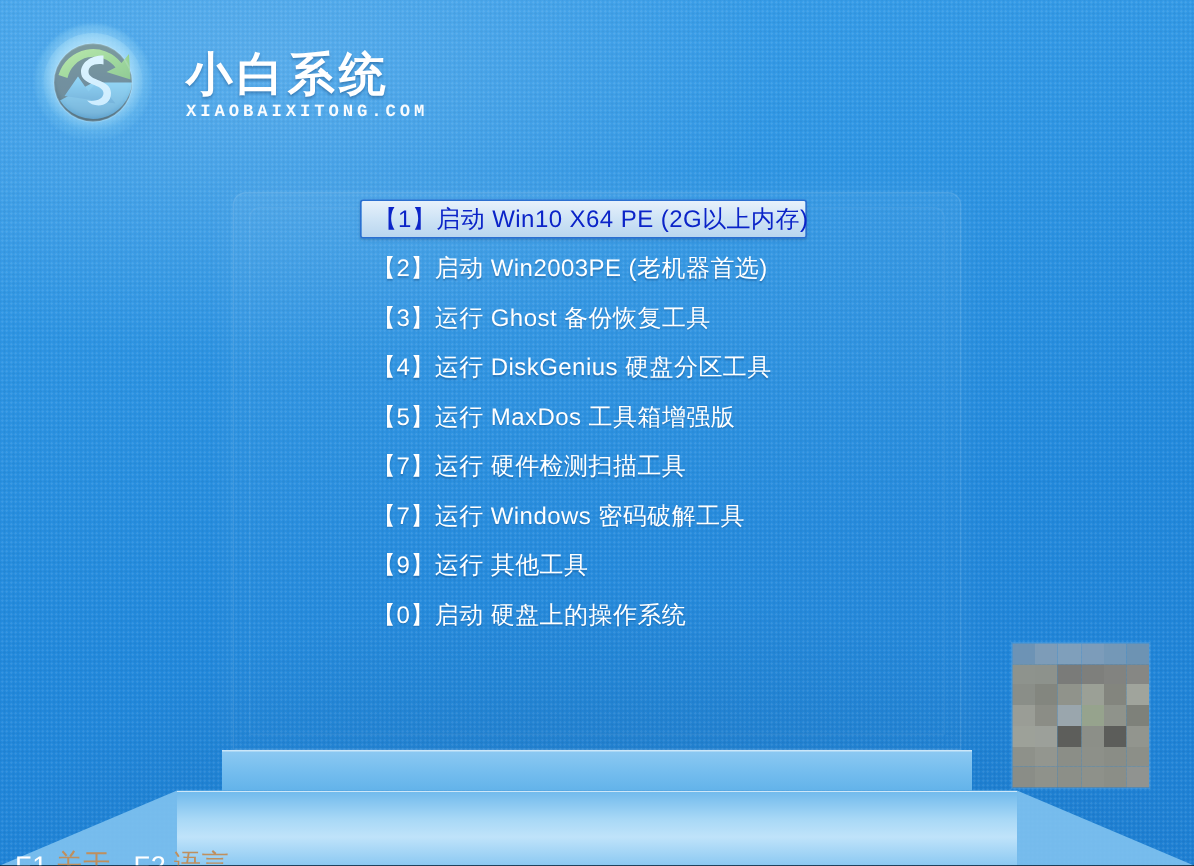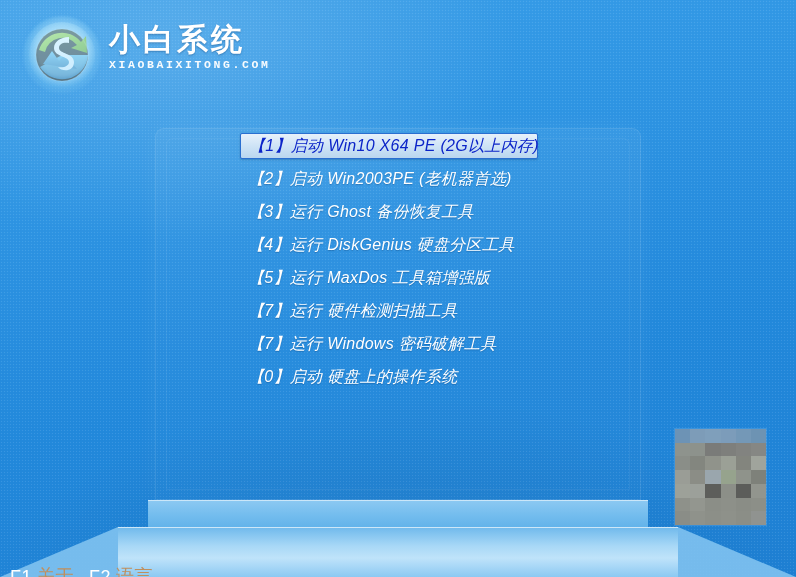--- a/index.html
+++ b/index.html
@@ -39,22 +39,22 @@
       radial-gradient(ellipse 90% 70% at 50% 110%, rgba(0,0,0,0.10), rgba(0,0,0,0) 60%);
     pointer-events: none;
   }
 
   
   .logo-wrap {
     position: absolute;
     left: 27px;
     top: 20px;
     display: flex;
-    align-items: flex-start;
-    gap: 12px;
+    align-items: center;
+    gap: 27px;
   }
   .logo-mark {
     position: relative;
     width: 70px;
     height: 70px;
     flex: 0 0 auto;
   }
   .logo-mark .glow {
     position: absolute;
     inset: -4px;
@@ -167,21 +167,20 @@
     display: flex;
     align-items: center;
     padding: 0 8px;
     font-size: 16px;
     color: #ffffff;
     letter-spacing: 0.3px;
     white-space: nowrap;
     text-shadow: 0 1px 1px rgba(0,45,95,0.30);
     box-sizing: border-box;
     cursor: default;
-    font-style: italic;
   }
   .menu-item.selected {
     color: #0b24c8;
     text-shadow: none;
     background: linear-gradient(180deg, #e7f1fb 0%, #cfe4f6 48%, #b9d6ef 100%);
     border: 1px solid #2a6fd0;
     border-radius: 2px;
     width: 298px;
     box-shadow: 0 1px 2px rgba(0,30,70,0.22);
   }
@@ -299,20 +298,21 @@
   </div>
 
   <div class="menu">
     <div class="menu-item selected">【1】启动 Win10 X64 PE (2G以上内存)</div>
     <div class="menu-item">【2】启动 Win2003PE (老机器首选)</div>
     <div class="menu-item">【3】运行 Ghost 备份恢复工具</div>
     <div class="menu-item">【4】运行 DiskGenius 硬盘分区工具</div>
     <div class="menu-item">【5】运行 MaxDos 工具箱增强版</div>
     <div class="menu-item">【7】运行 硬件检测扫描工具</div>
     <div class="menu-item">【7】运行 Windows 密码破解工具</div>
+    <div class="menu-item">【9】运行 其他工具</div>
     <div class="menu-item">【0】启动 硬盘上的操作系统</div>
   </div>
 
   <div class="mosaic" id="mosaic" style="grid-template-columns: repeat(6, 1fr); grid-template-rows: repeat(7, 1fr);">
       <i style="background: rgb(109, 147, 181);"></i>
       <i style="background: rgb(125, 156, 184);"></i>
       <i style="background: rgb(127, 159, 187);"></i>
       <i style="background: rgb(124, 156, 186);"></i>
       <i style="background: rgb(116, 152, 183);"></i>
       <i style="background: rgb(109, 147, 179);"></i>

